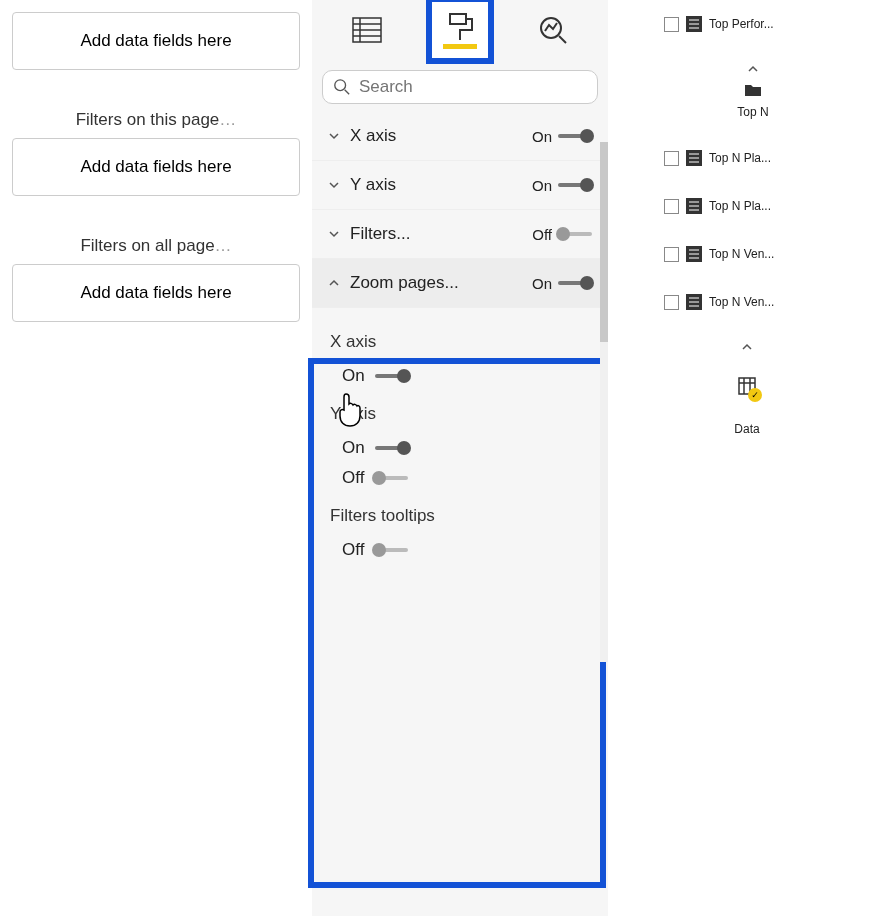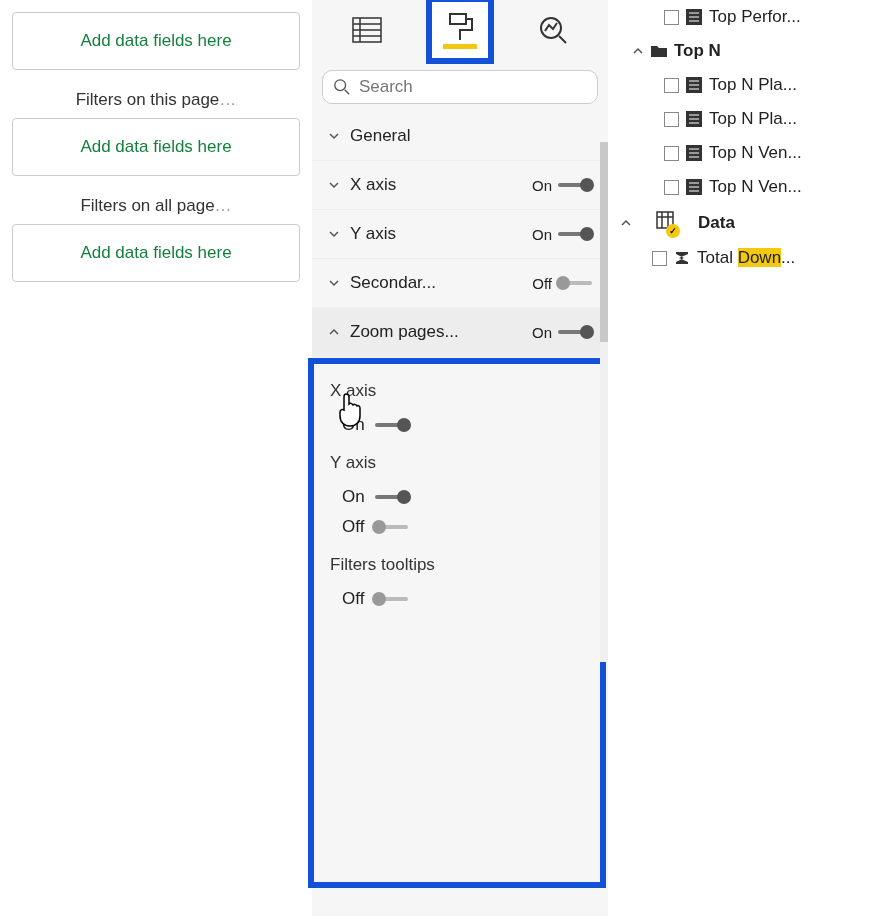--- a/index.html
+++ b/index.html
@@ -1,21 +1,21 @@
 <!DOCTYPE html>
 <html><head>
   <meta charset="utf-8">
   <style>
     * { box-sizing: border-box; margin: 0; padding: 0; font-family: "Segoe UI", Arial, sans-serif; }
     body { width: 884px; height: 916px; background: #fff; display: flex; overflow: hidden; font-size: 16px; color: #222; }
     
     .filters-panel { width: 312px; padding: 12px; }
     .filter-section-label { display: flex; justify-content: center; align-items: center; padding: 4px 0 8px 0; font-size: 17px; color: #333; }
     .more-dots { color: #999; cursor: pointer; }
-    .drop-zone { border: 1px solid #ccc; border-radius: 4px; min-height: 58px; display: flex; align-items: center; justify-content: center; color: #15803d; font-size: 17px; margin-bottom: 16px; }
+    .drop-zone { border: 1px solid #ccc; border-radius: 4px; min-height: 58px; display: flex; align-items: center; justify-content: center; color: #000000; font-size: 17px; margin-bottom: 36px; }
     
     .format-panel { width: 296px; background: #f6f6f6; position: relative; }
     .tabs-row { display: flex; align-items: center; justify-content: space-around; padding: 2px 8px 4px 8px; }
     .tab-icon { width: 56px; height: 56px; display: flex; flex-direction: column; align-items: center; justify-content: center; cursor: pointer; }
     .tab-icon.highlighted { outline: 6px solid #1352d6; outline-offset: 0; background: #fff; }
     .roller-under { width: 34px; height: 5px; background: #f2c811; margin-top: 2px; }
     
     .search-box { margin: 8px 10px; background: #fff; border: 1px solid #ccc; border-radius: 10px; display: flex; align-items: center; padding: 6px 10px; }
     .search-box input { border: none; outline: none; font-size: 17px; width: 100%; background: transparent; }
     .search-icon { width: 20px; height: 20px; margin-right: 8px; }
@@ -34,22 +34,22 @@
     .accordion-content { padding: 6px 18px 18px 18px; }
     .sub-label { font-size: 17px; color: #333; margin: 18px 0 14px 0; }
     .sub-toggle { display: flex; align-items: center; gap: 10px; font-size: 17px; padding-left: 12px; margin-bottom: 10px; }
     
     .highlight-box { position: absolute; left: -4px; width: 298px; border: 6px solid #1352d6; pointer-events: none; }
     .highlight-box.box1 { top: 358px; height: 530px; }
     
     .cursor-hand { position: absolute; left: 336px; top: 392px; width: 28px; height: 36px; pointer-events: none; z-index: 100; }
     
     .fields-panel { flex: 1; padding: 0 6px; }
-    .tree-item { display: flex; align-items: center; gap: 6px; padding: 7px 4px; font-size: 17px; cursor: pointer; }
-    .tree-item.root { font-weight: 700; }
+    .tree-item { display: flex; align-items: center; gap: 6px; padding: 15px 4px; font-size: 12px; cursor: pointer; }
+    .tree-item.root { font-weight: 400; flex-direction: column; }
     .tree-item.child { padding-left: 50px; }
     .chk { width: 15px; height: 15px; border: 1.5px solid #888; background: #fff; flex-shrink: 0; }
     .field-icon { width: 18px; height: 18px; flex-shrink: 0; }
     .truncate { overflow: hidden; white-space: nowrap; text-overflow: ellipsis; }
     .hl { background: #f2c811; }
     .data-badge { position: relative; }
     .data-badge .circ { position: absolute; width: 14px; height: 14px; background: #f2c811; border-radius: 50%; right: -6px; bottom: -4px; display: flex; align-items: center; justify-content: center; }
     .data-badge .circ::after { content: "✓"; font-size: 9px; color: #000; }
     .scrollbar-track { position: absolute; right: 0; top: 142px; width: 8px; height: 520px; background: #f0f0f0; }
     .scrollbar-thumb { position: absolute; right: 0; top: 142px; width: 8px; height: 200px; background: #c8c8c8; }
@@ -116,28 +116,20 @@
     <svg class="search-icon" viewBox="0 0 20 20">
         <g stroke="#555" stroke-width="1.5" fill="none">
           <circle cx="8" cy="8" r="6"></circle>
           <line x1="13" y1="13" x2="18" y2="18"></line>
         </g>
       </svg>
     <input type="text" placeholder="Search" style="">
   </div>
 
   <div class="accordion">
-    <div class="accordion-item">
-      <div class="accordion-left">
-        <svg class="chev" viewBox="0 0 12 12">
-            <polyline points="2,4 6,8 10,4" stroke="#555" stroke-width="1.5" fill="none"></polyline>
-          </svg>
-        <span>General</span>
-      </div>
-    </div>
 
     <div class="accordion-item">
       <div class="accordion-left">
         <svg class="chev" viewBox="0 0 12 12">
             <polyline points="2,4 6,8 10,4" stroke="#555" stroke-width="1.5" fill="none"></polyline>
           </svg>
         <span>X axis</span>
       </div>
       <div class="toggle">
         <span>On</span>
@@ -160,21 +152,21 @@
             <div class="knob"></div>
           </div>
       </div>
     </div>
 
     <div class="accordion-item">
       <div class="accordion-left">
         <svg class="chev" viewBox="0 0 12 12">
             <polyline points="2,4 6,8 10,4" stroke="#555" stroke-width="1.5" fill="none"></polyline>
           </svg>
-        <span>Secondar...</span>
+        <span>Filters...</span>
       </div>
       <div class="toggle">
         <span>Off</span>
         <div class="switch off">
             <div class="knob"></div>
           </div>
       </div>
     </div>
 
     <div class="accordion-item" style="background:#ededed;">
@@ -313,26 +305,17 @@
           <rect x="1" y="1" width="16" height="16" fill="none" stroke="#333" stroke-width="1.5"></rect>
           <line x1="1" y1="6" x2="17" y2="6" stroke="#333" stroke-width="1.5"></line>
           <line x1="6" y1="1" x2="6" y2="17" stroke="#333" stroke-width="1.5"></line>
           <line x1="12" y1="1" x2="12" y2="17" stroke="#333" stroke-width="1.5"></line>
         </svg>
       <span class="circ"></span>
     </span>
     <span>Data</span>
   </div>
 
-  <div class="tree-item child" style="padding-left:38px;">
-    <span class="chk"></span>
-    <svg class="field-icon" viewBox="0 0 18 18">
-        <path d="M3 3 L15 3 L15 5 L6 9 L15 13 L15 15 L3 15 L3 13 L11 9 L3 5 Z" fill="#333"></path>
-      </svg>
-    <span class="truncate">
-      <span>Total </span><span class="hl">Down</span>...
-    </span>
-  </div>
 </div>
 
 <svg class="cursor-hand" viewBox="0 0 28 36">
   <path d="M10 2 C12 2 13 3 13 5 L13 12 C14 11 16 11 17 13 C18 12 20 12 21 14 C22 13 24 14 24 16 L24 24 C24 30 20 34 14 34 C8 34 4 30 4 24 L4 20 C4 18 6 17 8 18 L8 5 C8 3 9 2 10 2 Z" fill="#fff" stroke="#000" stroke-width="1.5"></path>
 </svg>
 
 </body></html>

